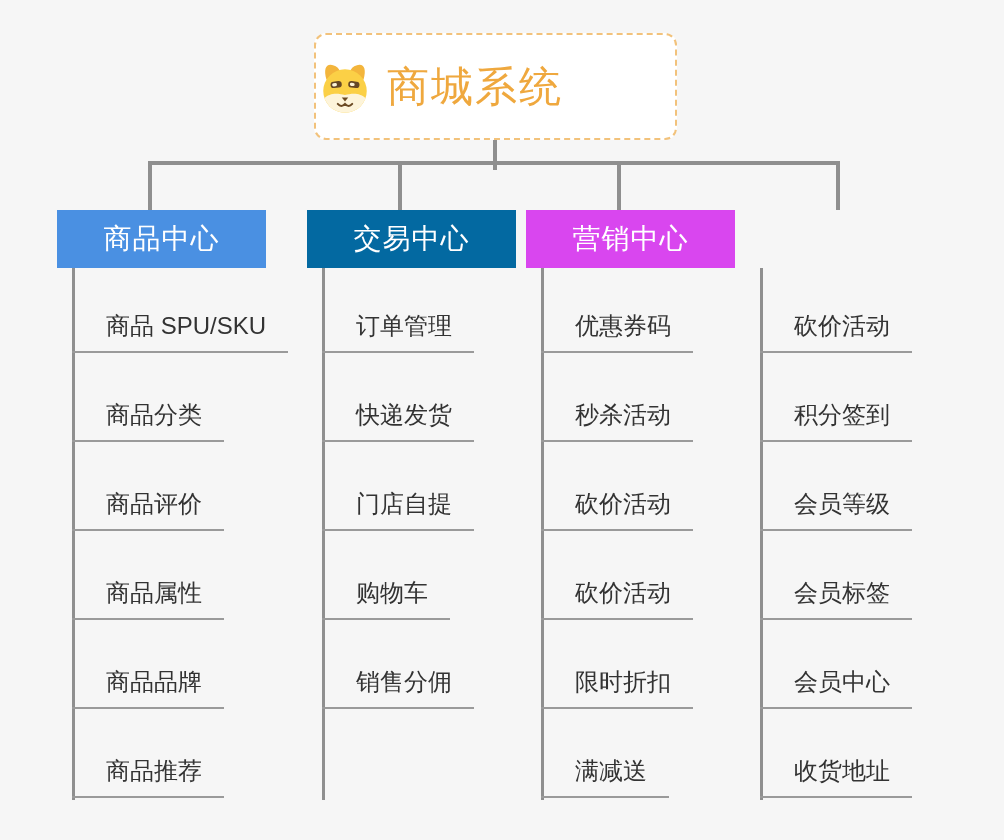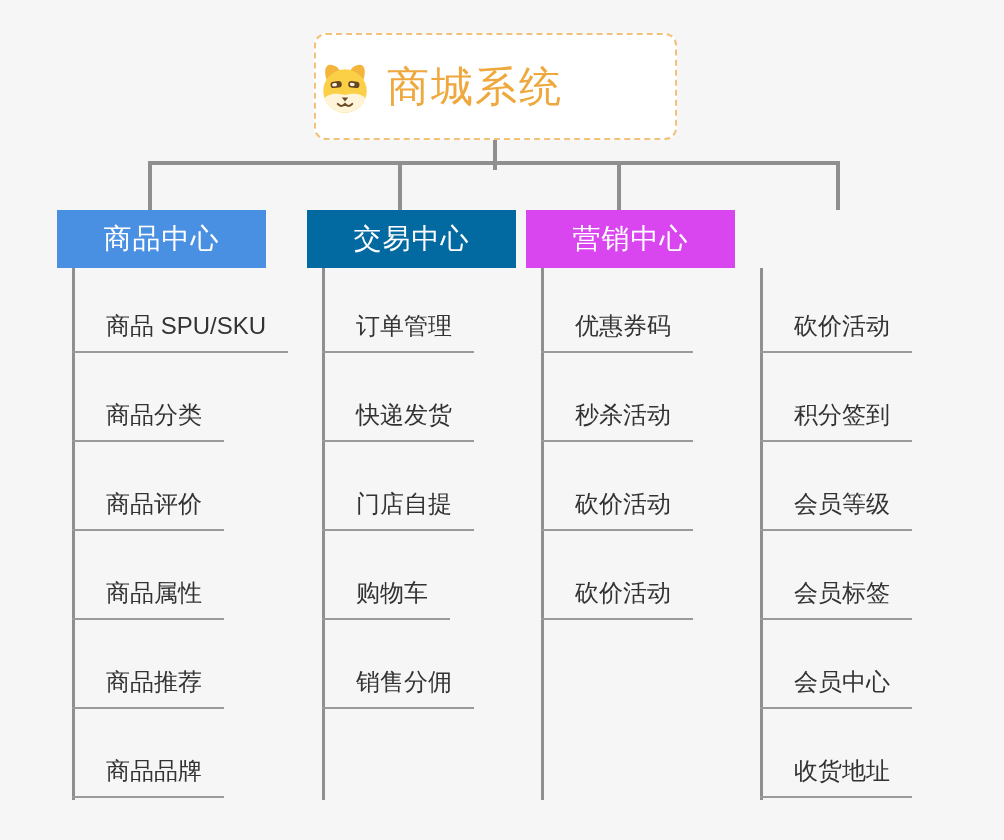--- a/index.html
+++ b/index.html
@@ -100,24 +100,24 @@
     <div class="leaf">
         <span class="leaf-label">商品分类</span>
       </div>
     <div class="leaf">
         <span class="leaf-label">商品评价</span>
       </div>
     <div class="leaf">
         <span class="leaf-label">商品属性</span>
       </div>
     <div class="leaf">
-        <span class="leaf-label">商品推荐</span>
+        <span class="leaf-label">商品品牌</span>
       </div>
     <div class="leaf">
-        <span class="leaf-label">商品品牌</span>
+        <span class="leaf-label">商品推荐</span>
       </div>
   </div>
 
   <div class="leaf-col" style="left:322px">
     <div class="leaf">
         <span class="leaf-label">订单管理</span>
       </div>
     <div class="leaf">
         <span class="leaf-label">快递发货</span>
       </div>
@@ -138,20 +138,26 @@
       </div>
     <div class="leaf">
         <span class="leaf-label">秒杀活动</span>
       </div>
     <div class="leaf">
         <span class="leaf-label">砍价活动</span>
       </div>
     <div class="leaf">
         <span class="leaf-label">砍价活动</span>
       </div>
+    <div class="leaf">
+        <span class="leaf-label">限时折扣</span>
+      </div>
+    <div class="leaf">
+        <span class="leaf-label">满减送</span>
+      </div>
   </div>
 
   <div class="leaf-col" style="left:760px">
     <div class="leaf">
         <span class="leaf-label">砍价活动</span>
       </div>
     <div class="leaf">
         <span class="leaf-label">积分签到</span>
       </div>
     <div class="leaf">

